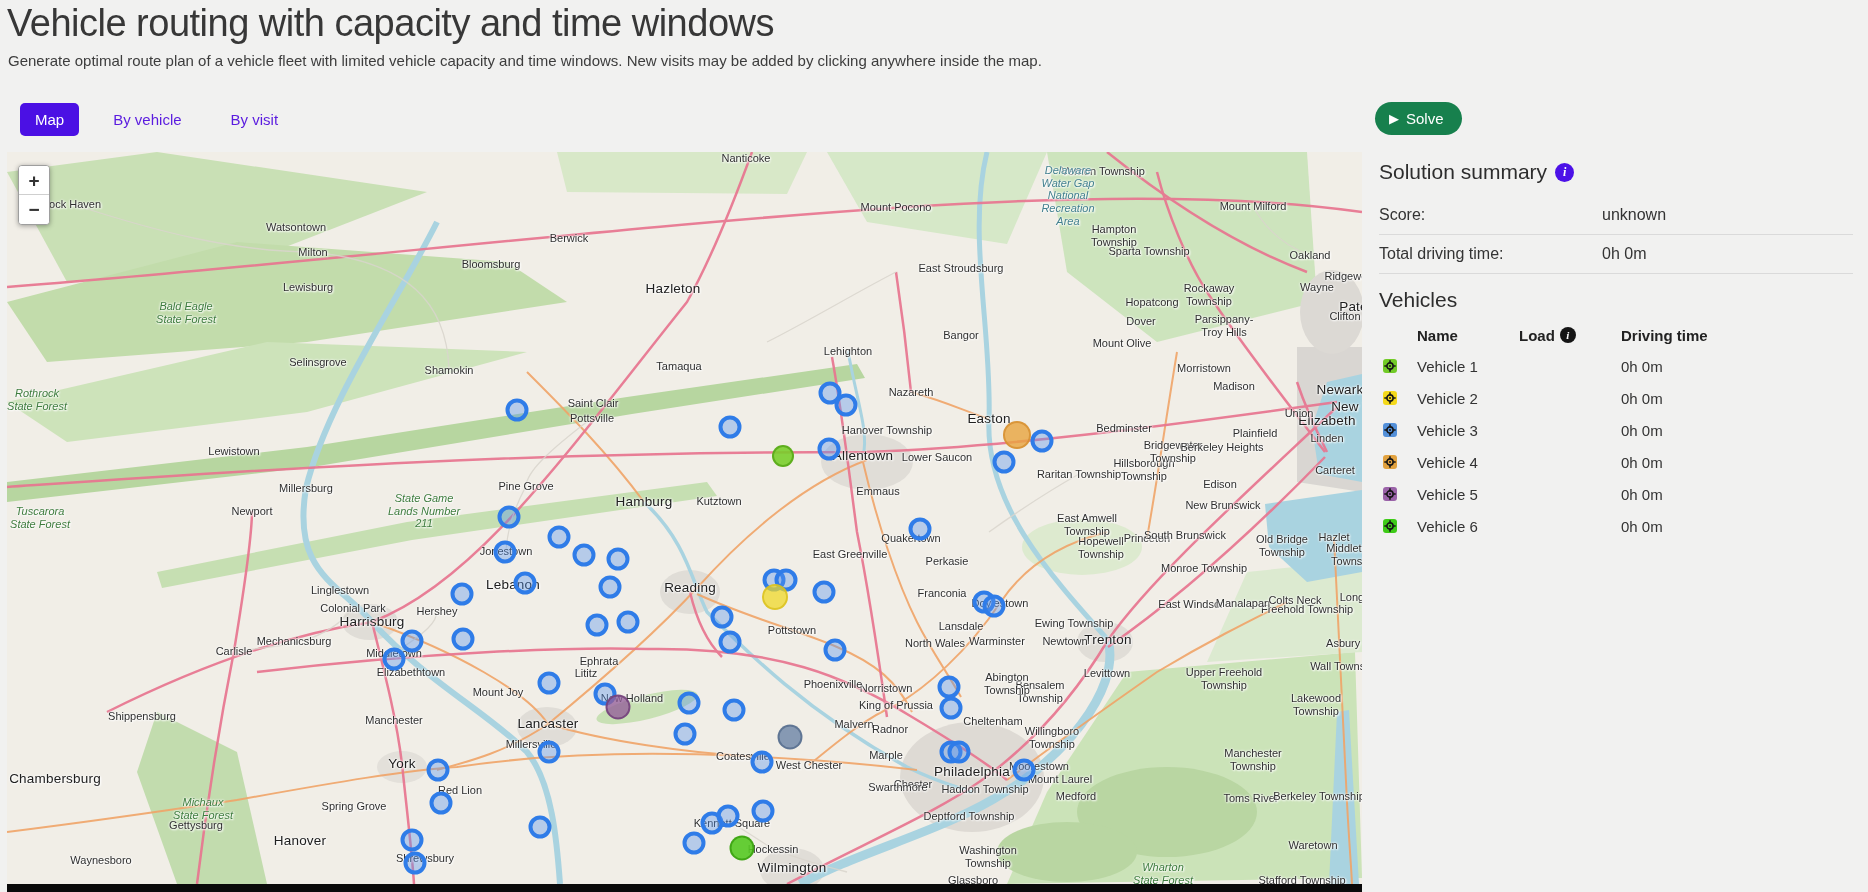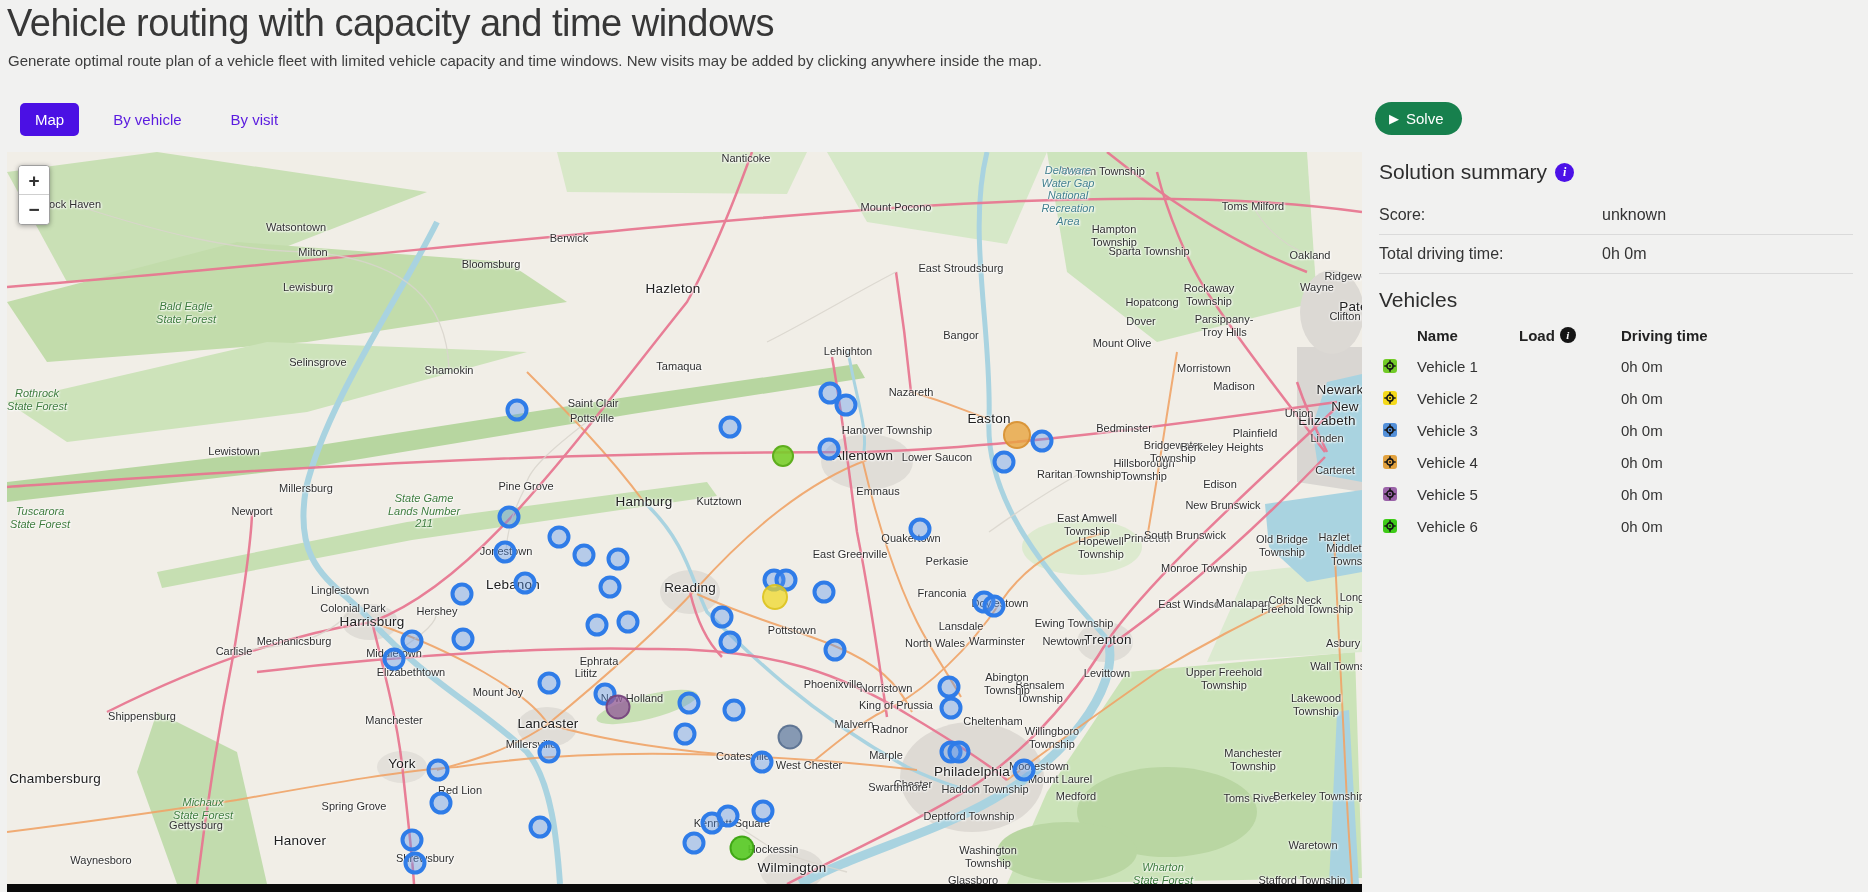--- a/index.html
+++ b/index.html
@@ -203,21 +203,21 @@
         <span class="mlabel" style="left: 1145px; top: 150px;">Hopatcong</span>
         <span class="mlabel" style="left: 1134px; top: 169px;">Dover</span>
         <span class="mlabel" style="left: 1217px; top: 174px;">Parsippany-
 Troy Hills</span>
         <span class="mlabel" style="left: 1310px; top: 135px;">Wayne</span>
         <span class="mlabel" style="left: 1338px; top: 164px;">Clifton</span>
         <span class="mlabel" style="left: 1197px; top: 216px;">Morristown</span>
         <span class="mlabel" style="left: 1227px; top: 234px;">Madison</span>
         <span class="mlabel" style="left: 1115px; top: 191px;">Mount Olive</span>
         <span class="mlabel" style="left: 1096px; top: 19px;">Vernon Township</span>
-        <span class="mlabel" style="left: 1246px; top: 54px;">Toms Milford</span>
+        <span class="mlabel" style="left: 1246px; top: 54px;">Mount Milford</span>
         <span class="mlabel" style="left: 1303px; top: 103px;">Oakland</span>
         <span class="mlabel" style="left: 1345px; top: 124px;">Ridgewood</span>
         <span class="mlabel" style="left: 841px; top: 199px;">Lehighton</span>
         <span class="mlabel" style="left: 904px; top: 240px;">Nazareth</span>
         <span class="mlabel" style="left: 954px; top: 183px;">Bangor</span>
         <span class="mlabel" style="left: 672px; top: 214px;">Tamaqua</span>
         <span class="mlabel" style="left: 712px; top: 349px;">Kutztown</span>
         <span class="mlabel" style="left: 871px; top: 339px;">Emmaus</span>
         <span class="mlabel" style="left: 880px; top: 278px;">Hanover Township</span>
         <span class="mlabel" style="left: 930px; top: 305px;">Lower Saucon</span>

